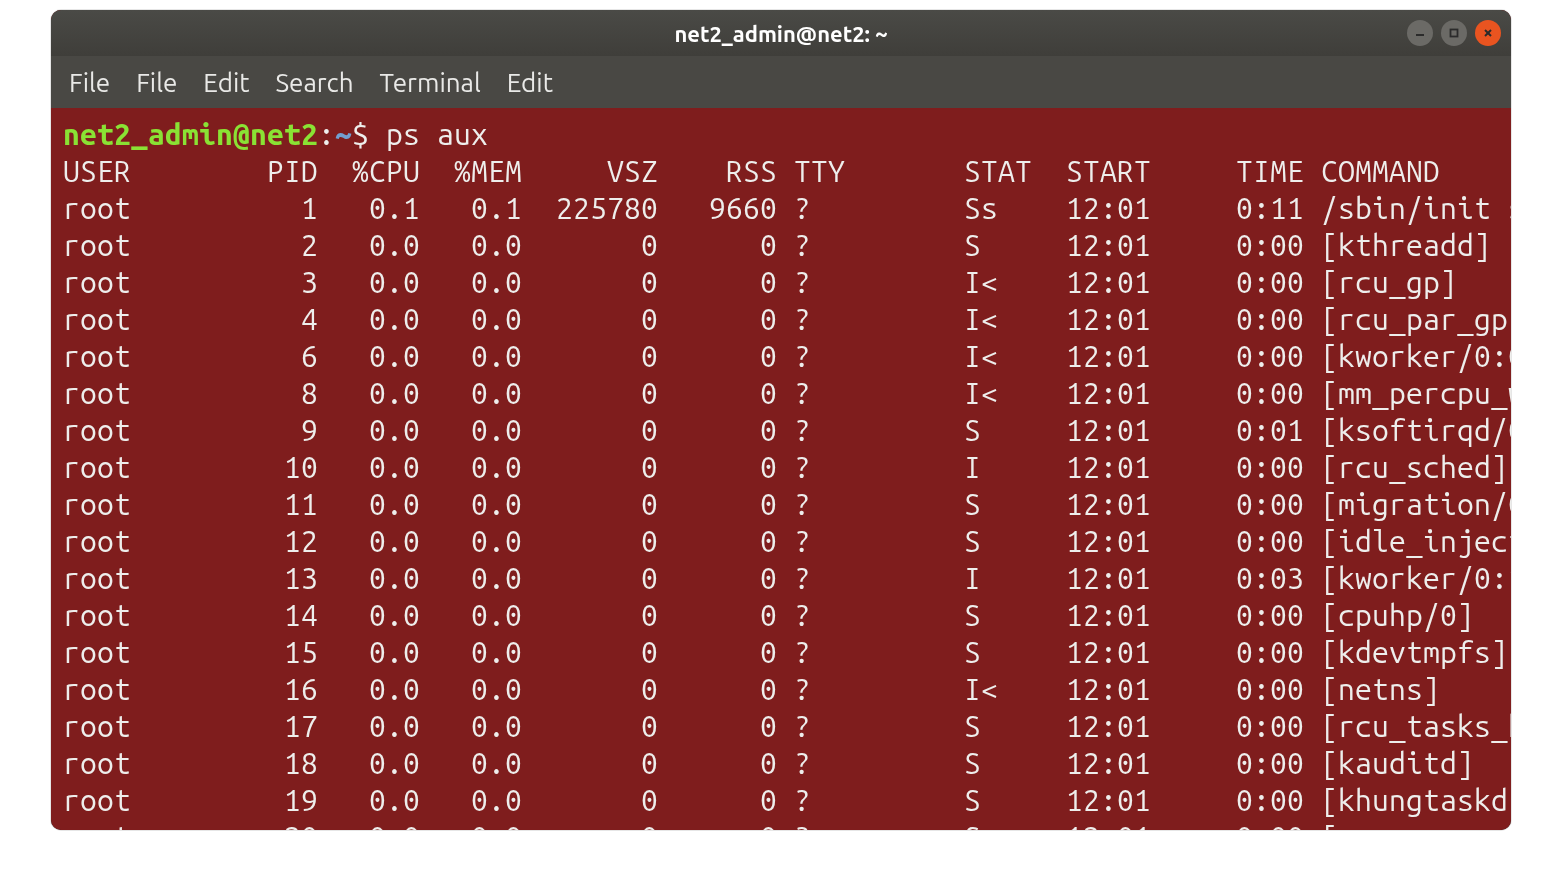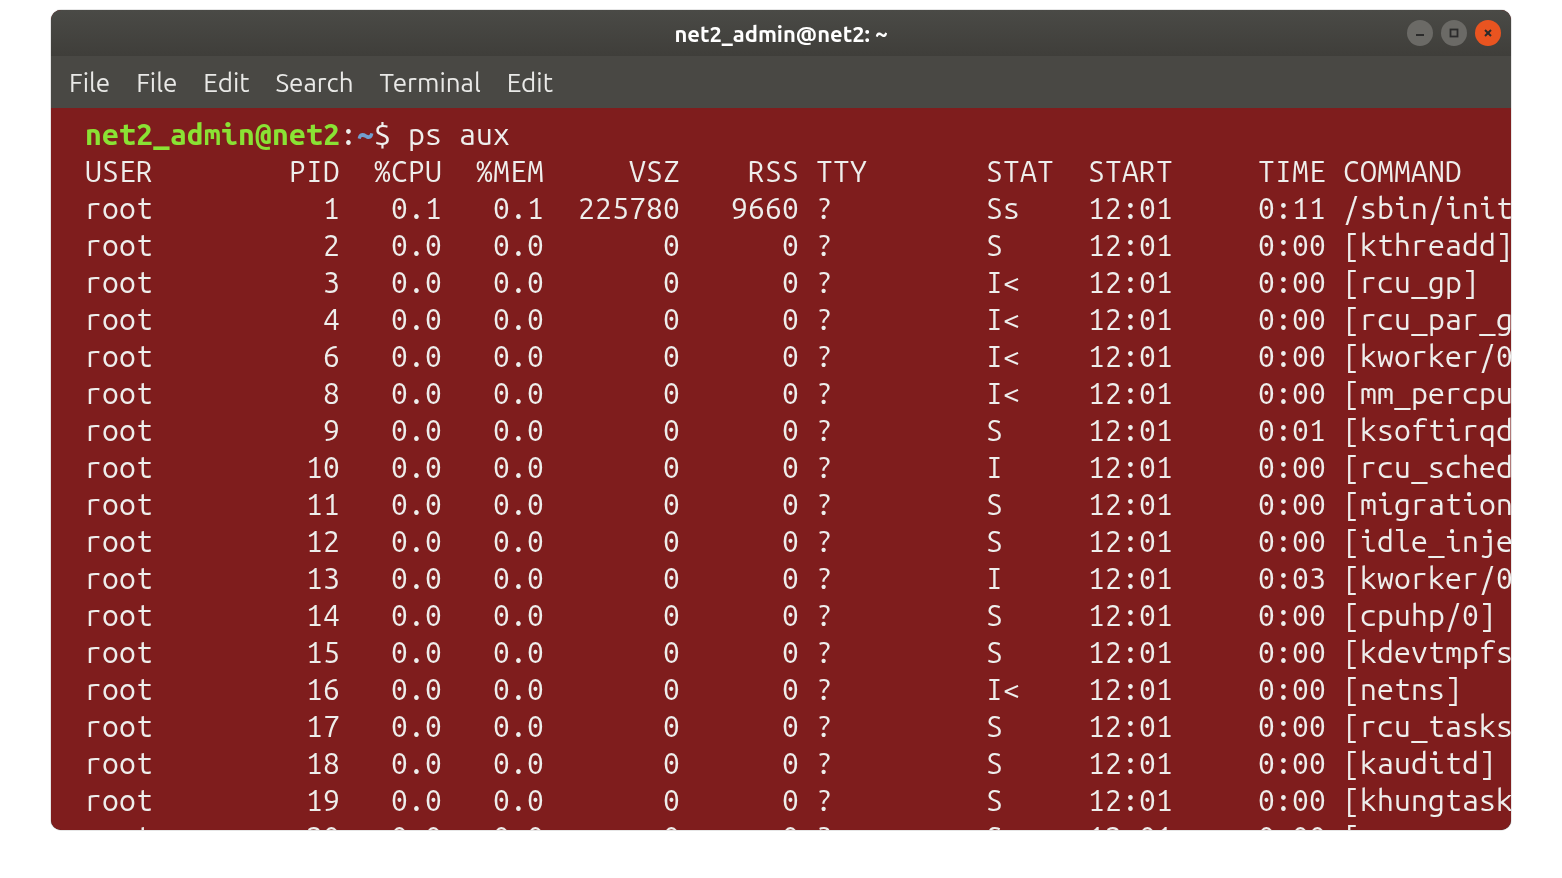--- a/index.html
+++ b/index.html
@@ -68,21 +68,20 @@
     cursor: pointer;
   }
   .terminal {
     padding: 8px 12px 4px 12px;
     font-family: "Ubuntu Mono", "DejaVu Sans Mono", Menlo, Consolas, monospace;
     font-size: 30px;
     line-height: 37px;
     color: #eeeeec;
     white-space: pre;
     letter-spacing: 0.2px;
-    margin-left: 22px;
   }
   .prompt .user { color: #8ae234; font-weight: bold; }
   .prompt .colon { color: #eeeeec; }
   .prompt .path { color: #729fcf; font-weight: bold; }
   .prompt .cmd { color: #eeeeec; }
 </style>
 </head>
 <body>
 
 <div class="window">

